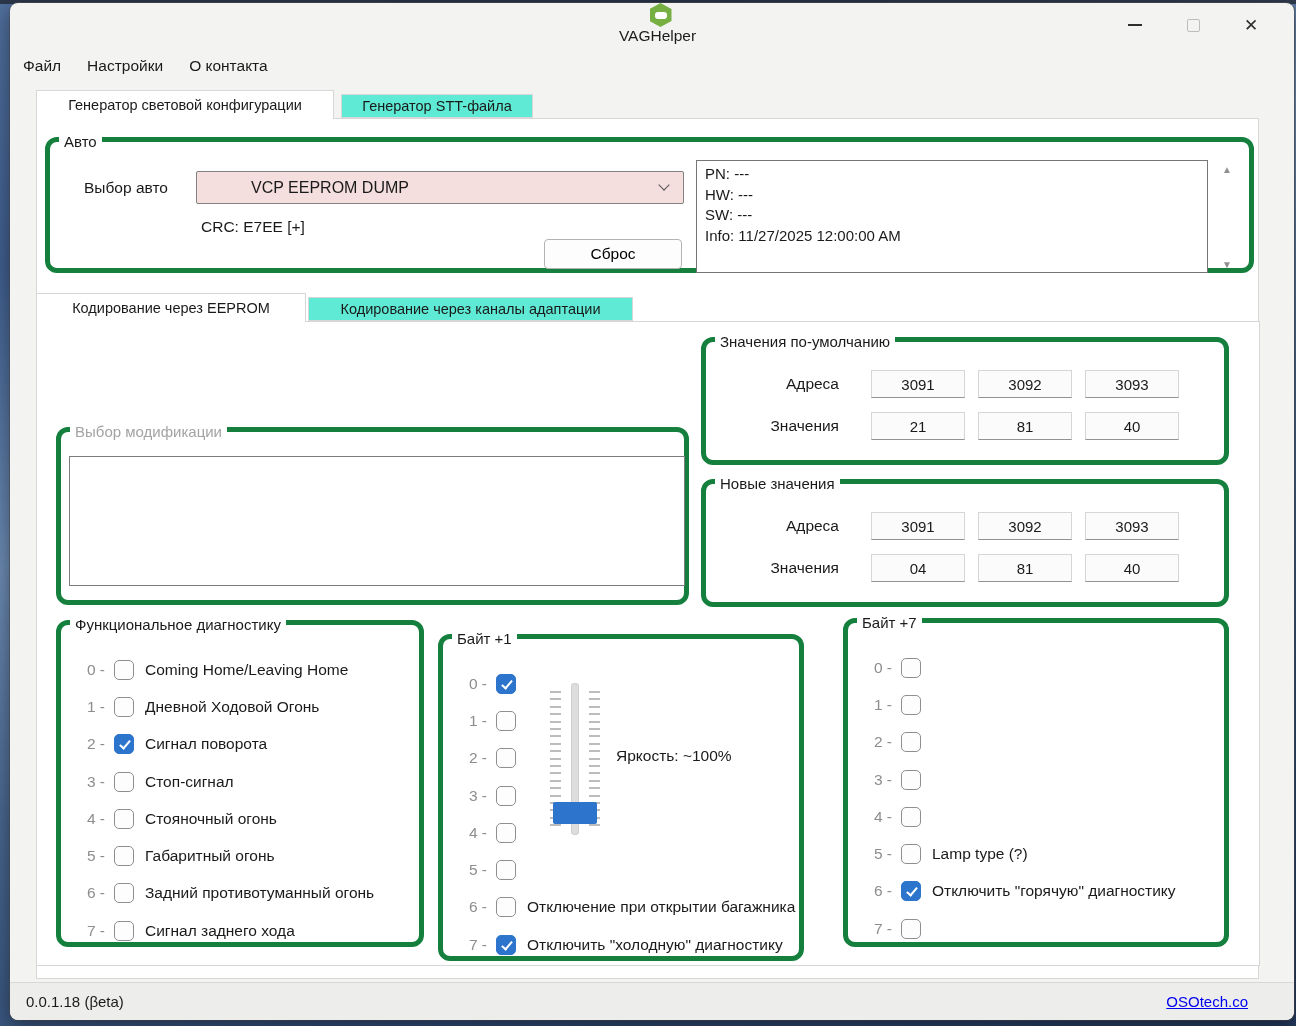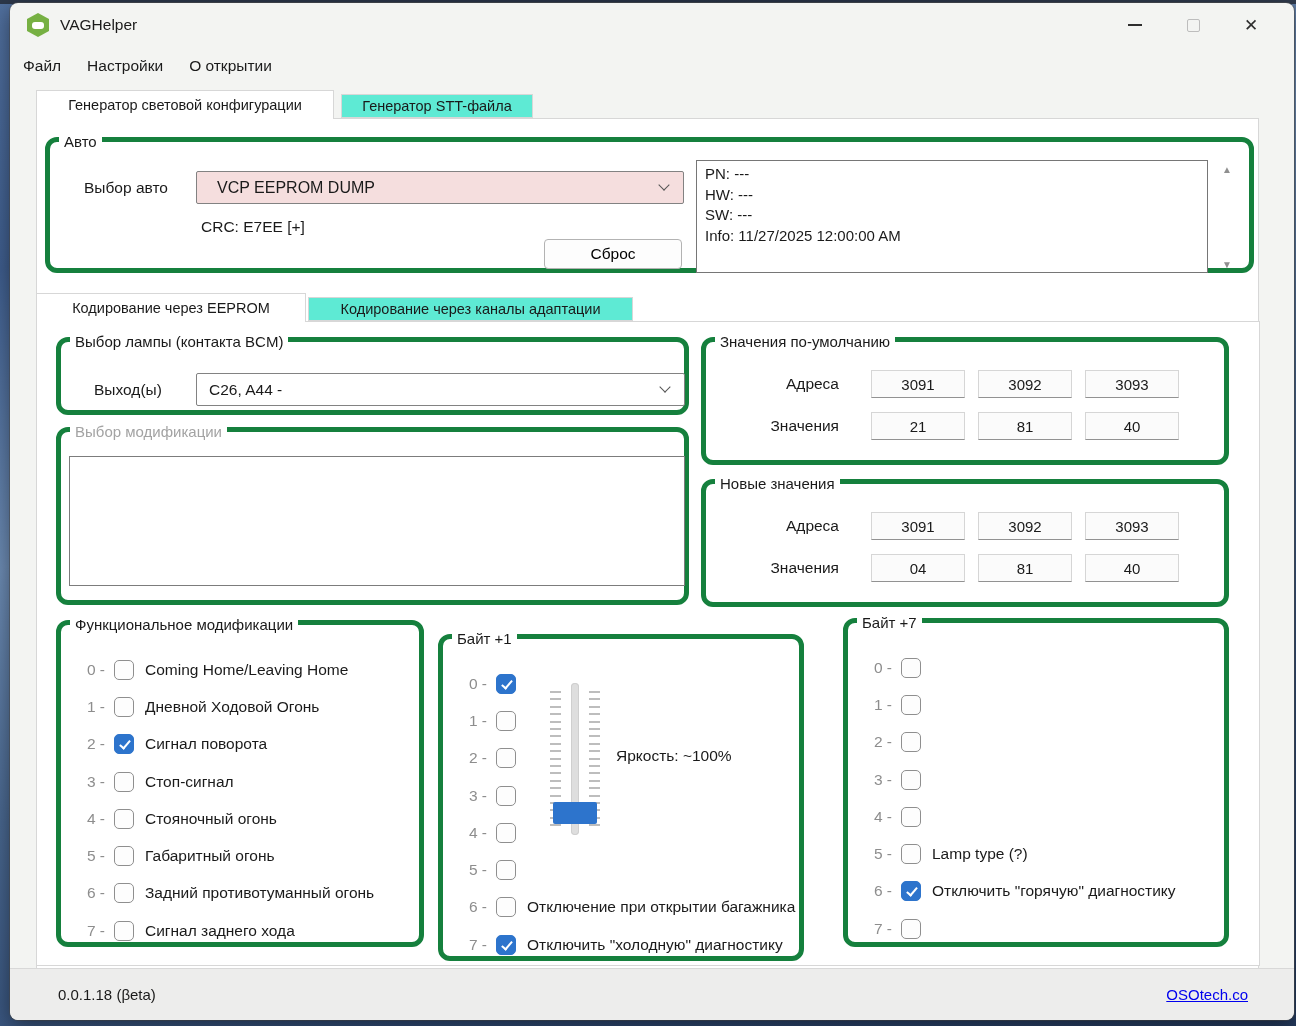--- a/index.html
+++ b/index.html
@@ -12,21 +12,21 @@
   body::before{ content:''; position:absolute; top:0; left:0; right:0; height:4px; background:#20242e; opacity:.75; }
 
   .window{
     position:absolute; left:10px; top:3px; right:2px; bottom:6px;
     background:#f3f4f2; border-radius:8px;
     box-shadow:0 6px 22px rgba(0,0,0,.45), 0 0 0 1px rgba(90,90,90,.55);
     overflow:hidden;
   }
 
   
-  .titlebar{ position:absolute; top:0; left:0; right:0; height:44px; display:flex; align-items:center; }
+  .titlebar{ position:absolute; top:0; left:0; right:0; height:44px; display:flex; align-items:center;flex-direction:column; }
   .app-icon{ width:22px; height:24px; margin-left:17px; background:#76b043; position:relative;
     clip-path:polygon(50% 0,100% 25%,100% 75%,50% 100%,0 75%,0 25%); }
   .app-icon::after{ content:''; position:absolute; left:5px; top:9px; width:12px; height:7px; background:#fff; border-radius:3px; }
   .title-text{ margin-left:11px; font-size:15.5px; color:#1b1b1b; }
   .winbtns{ position:absolute; right:14px; top:0; height:44px; display:flex; align-items:center; }
   .winbtn{ width:58px; height:44px; display:flex; align-items:center; justify-content:center; font-size:16px; color:#2e2e2e; cursor:default; }
   .min-bar{ width:14px; height:2px; background:#2e2e2e; display:inline-block; }
   .max-box{ width:13px; height:13px; border:1.4px solid #bdbdbd; border-radius:2px; display:inline-block; }
   .close-glyph{ font-size:17px; }
 
@@ -49,21 +49,21 @@
   .gtitle{ position:absolute; top:-10px; left:9px; background:#fff; padding:0 5px; font-size:15px; line-height:19px; color:#1a1a1a; white-space:nowrap; }
   .gtitle.disabled{ color:#a3a3a3; }
 
   
   .auto-group{ left:8px; top:18px; width:1209px; height:136px; }
   .lbl-plain{ position:absolute; font-size:15.5px; white-space:nowrap; }
   .combo{ position:absolute; height:33px; background:#fff; border:1px solid #828282; border-radius:2px;
     display:flex; align-items:center; font-size:16px; }
   .combo .chev{ position:absolute; right:15px; top:50%; width:8px; height:8px; margin-top:-7px;
     border-right:1.7px solid #555; border-bottom:1.7px solid #555; transform:rotate(45deg); }
-  .combo-car{ left:146px; top:29px; width:488px; background:#f5dede; padding-left:20px; }
+  .combo-car{ left:146px; top:29px; width:488px; background:#f5dede; padding-left:54px; }
   .reset-btn{ position:absolute; left:494px; top:97px; width:138px; height:30px; background:#fdfdfd;
     border:1px solid #b3b3b3; border-radius:4px; font-size:15.5px; font-family:inherit; }
   .info-box{ position:absolute; left:646px; top:18px; width:512px; height:113px; background:#fff;
     border:1px solid #767676; padding:3px 8px; font-size:15px; line-height:20.5px; }
   .vscroll{ position:absolute; left:1168px; top:22px; height:106px; width:18px; display:flex; flex-direction:column;
     justify-content:space-between; align-items:center; color:#8f8f8f; font-size:10px; }
 
   
   .tab-code-active{ left:-1px; top:174px; width:270px; height:29px; }
   .tab-code-inactive{ left:271px; top:178px; width:325px; height:24px; }
@@ -102,22 +102,22 @@
   
   .slider-track{ position:absolute; left:128px; top:44px; width:8px; height:152px; background:#dedede; border-radius:4px;
     box-shadow:inset 0 0 0 1px #cfcfcf; }
   .ticks{ position:absolute; width:11px; top:52px; height:141px;
     background:repeating-linear-gradient(to bottom,#bdbdbd 0 2px,transparent 2px 7.4px); }
   .ticks-left{ left:107px; } .ticks-right{ left:146px; }
   .slider-handle{ position:absolute; left:110px; top:163px; width:44px; height:22px; background:#2d74cc; border-radius:2px; }
   .brightness{ position:absolute; left:173px; top:108px; font-size:15.5px; }
 
   
-  .statusbar{ position:absolute; left:0; right:0; bottom:0; height:52px; background:#ededec; border-top:1px solid #d8d8d8;
-    border-radius:0 0 8px 8px; display:flex; align-items:center; font-size:15px;padding-left:32px; }
+  .statusbar{ position:absolute; left:0; right:0; bottom:0; height:38px; background:#ededec; border-top:1px solid #d8d8d8;
+    border-radius:0 0 8px 8px; display:flex; align-items:center; font-size:15px; }
   .version{ margin-left:16px; }
   .sb-link{ position:absolute; right:46px; color:#0000ee; text-decoration:underline; cursor:pointer; }
 </style>
 </head>
 <body>
 
 <div class="window">
 
   <div class="titlebar">
     <div class="app-icon"></div>
@@ -131,21 +131,21 @@
         </div>
       <div class="winbtn">
           <span class="close-glyph">✕</span>
         </div>
     </div>
   </div>
 
   <div class="menubar">
     <div class="menu-item">Файл</div>
     <div class="menu-item">Настройки</div>
-    <div class="menu-item">О открытии</div>
+    <div class="menu-item">О контакта</div>
   </div>
 
   <div class="tab active tab-main-active">Генератор световой конфигурации</div>
   <div class="tab inactive tab-main-inactive">Генератор STT-файла</div>
 
   <div class="main-panel">
 
     <div class="group auto-group">
       <div class="gtitle">Авто</div>
       <div class="lbl-plain" style="left:34px; top:37px;">Выбор авто</div>
@@ -165,28 +165,20 @@
         <span>▲</span>
         <span>▼</span>
       </div>
     </div>
 
     <div class="tab active tab-code-active">Кодирование через EEPROM</div>
     <div class="tab inactive tab-code-inactive">Кодирование через каналы адаптации</div>
 
     <div class="coding-panel">
 
-      <div class="group lamp-group">
-        <div class="gtitle">Выбор лампы (контакта BCM)</div>
-        <div class="lbl-plain" style="left:33px; top:39px;">Выход(ы)</div>
-        <div class="combo combo-output">
-          <span>C26, A44 -</span>
-          <span class="chev"></span>
-        </div>
-      </div>
 
       <div class="group mod-group">
         <div class="gtitle disabled">Выбор модификации</div>
         <div class="listbox"></div>
       </div>
 
       <div class="group def-group">
         <div class="gtitle">Значения по-умолчанию</div>
         <div class="vrow vrow-1">
           <span class="vlab">Адреса</span>
@@ -212,21 +204,21 @@
         </div>
         <div class="vrow vrow-2">
           <span class="vlab">Значения</span>
           <button class="vbtn">04</button>
           <button class="vbtn">81</button>
           <button class="vbtn">40</button>
         </div>
       </div>
 
       <div class="group func-group">
-        <div class="gtitle">Функциональное модификации</div>
+        <div class="gtitle">Функциональное диагностику</div>
         <div class="cbrows">
           <div class="cbrow">
               <span class="idx">0 -</span>
               <span class="checkbox"></span>
               <span class="cblbl">Coming Home/Leaving Home</span>
             </div>
           <div class="cbrow">
               <span class="idx">1 -</span>
               <span class="checkbox"></span>
               <span class="cblbl">Дневной Ходовой Огонь</span>

